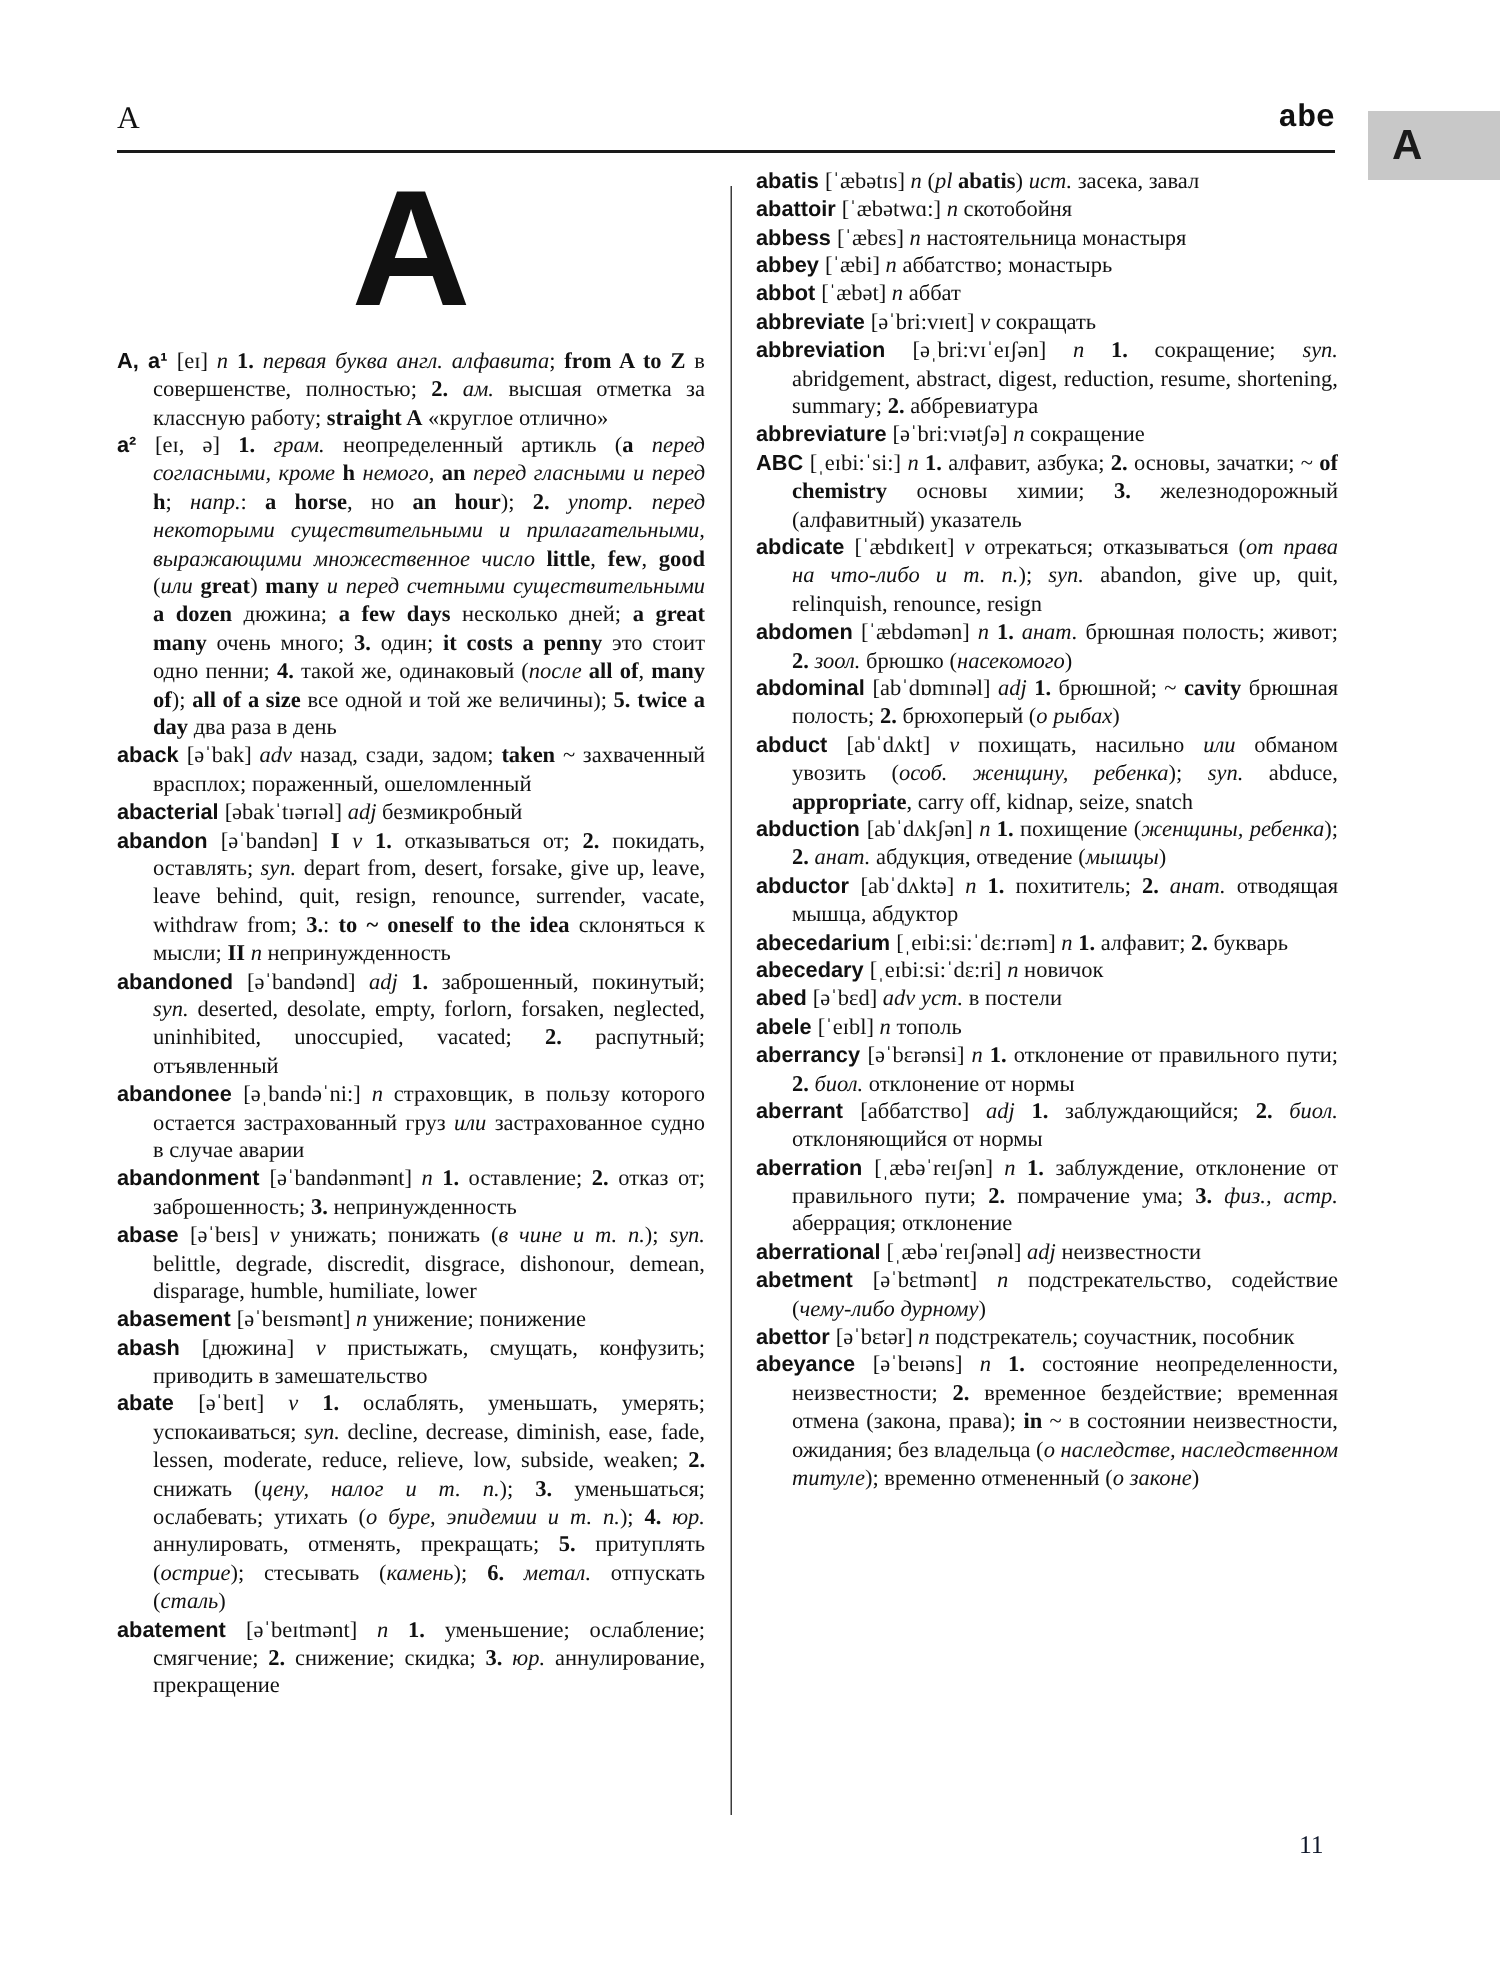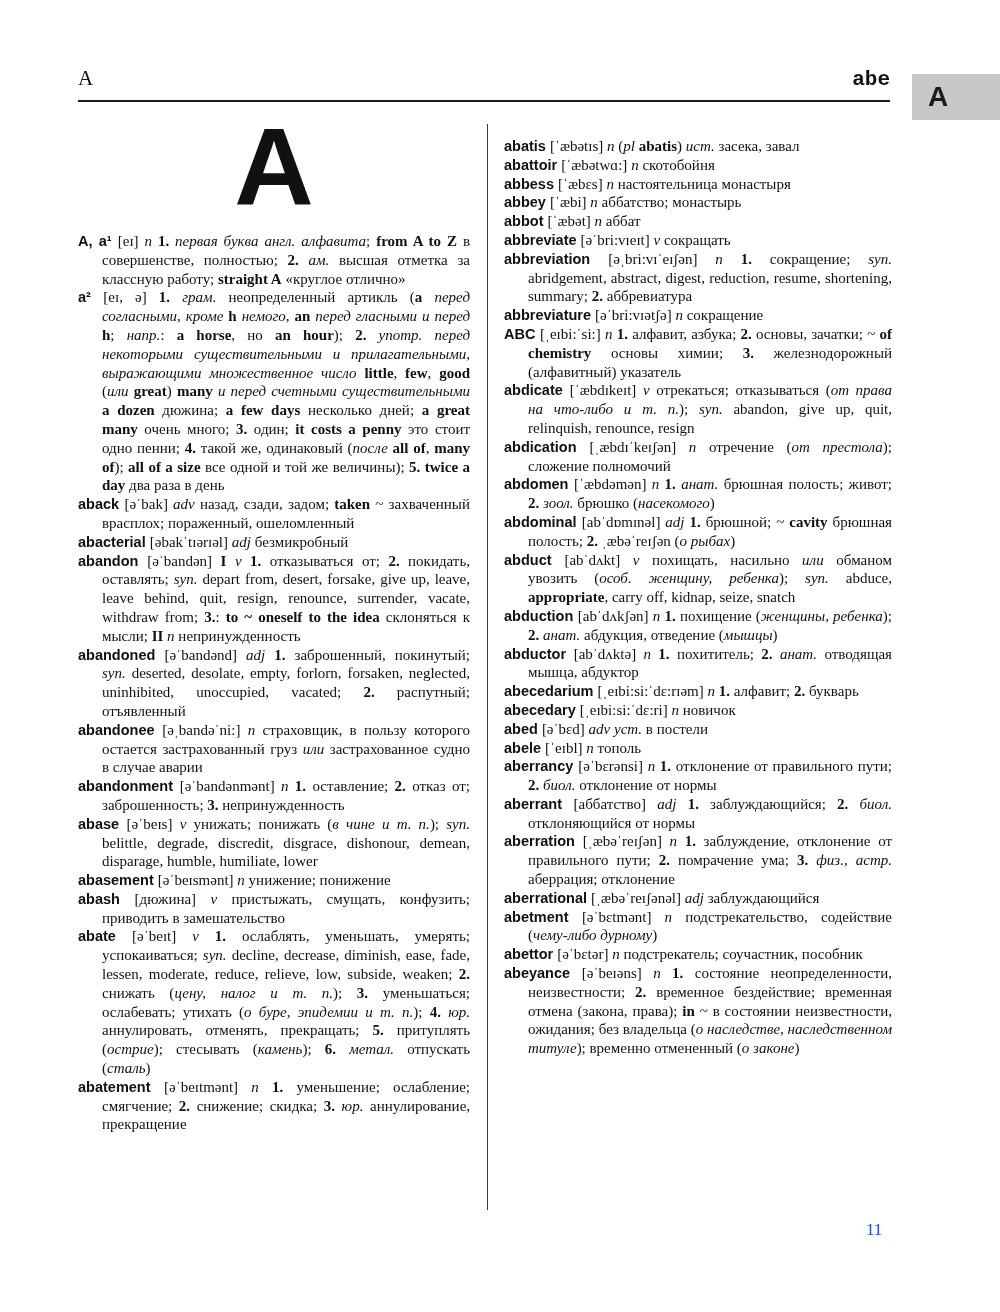--- a/index.html
+++ b/index.html
@@ -29,35 +29,35 @@
     font-family: "Liberation Sans", sans-serif;
     font-weight: 700; font-size: 28px; line-height: 46px;
     padding-left: 16px; color: #1b1b1b;
   }
   .col {
     position: absolute;
     text-align: justify;
     font-size: 15px; line-height: 18.8px;
   }
   .col-left  { left: 78px;  top: 116px; width: 392px; height: 1134px; overflow: hidden; }
-  .col-right { left: 504px; top: 137px; width: 388px; height: 1092px; overflow: hidden; }
+  .col-right { left: 504px; top: 112px; width: 388px; height: 1092px; overflow: hidden; }
   .divider {
     position: absolute; left: 487px; top: 124px; width: 1px; height: 1086px;
     background: #3c3c3c;
   }
   .big-letter {
     font-family: "Liberation Sans", sans-serif;
     font-weight: 700; font-size: 110px; line-height: 100px;
     text-align: center; height: 106px; margin-bottom: 10px;
   }
   .entry { padding-left: 24px; text-indent: -24px; }
   .entry .h { font-family: "Liberation Sans", sans-serif; font-weight: 700; font-size: 14.5px; }
   .entry .b { font-weight: 700; }
   .entry .i { font-style: italic; }
-  .page-number { position: absolute; left: 866px; top: 1220px; font-size: 17px; color: #1d4ed8; }
+  .page-number { position: absolute; left: 866px; top: 1220px; font-size: 17px; color: #0f172a; }
 </style>
 </head>
 <body style="color: rgb(17, 17, 17);">
 
 <div>
 
   <div class="header-row">
     <span class="hdr-left">A</span>
     <span class="hdr-right">abe</span>
   </div>
@@ -93,34 +93,33 @@
         <div class="entry"><span class="h">abatis </span><span>[ˈæbətɪs] </span><span class="i">n </span><span>(</span><span class="i">pl </span><span class="b">abatis</span><span>) </span><span class="i">ист. </span><span>засека, завал</span></div>
         <div class="entry"><span class="h">abattoir </span><span>[ˈæbətwɑ:] </span><span class="i">n </span><span>скотобойня</span></div>
         <div class="entry"><span class="h">abbess </span><span>[ˈæbɛs] </span><span class="i">n </span><span>настоятельница монастыря</span></div>
         <div class="entry"><span class="h">abbey </span><span>[ˈæbi] </span><span class="i">n </span><span>аббатство; монастырь</span></div>
         <div class="entry"><span class="h">abbot </span><span>[ˈæbət] </span><span class="i">n </span><span>аббат</span></div>
         <div class="entry"><span class="h">abbreviate </span><span>[əˈbri:vɪeɪt] </span><span class="i">v </span><span>сокращать</span></div>
         <div class="entry"><span class="h">abbreviation </span><span>[əˌbri:vɪˈeɪʃən] </span><span class="i">n </span><span class="b">1. </span><span>сокращение; </span><span class="i">syn. </span><span>abridgement, abstract, digest, reduction, resume, shortening, summary; </span><span class="b">2. </span><span>аббревиатура</span></div>
         <div class="entry"><span class="h">abbreviature </span><span>[əˈbri:vɪətʃə] </span><span class="i">n </span><span>сокращение</span></div>
         <div class="entry"><span class="h">ABC </span><span>[ˌeɪbi:ˈsi:] </span><span class="i">n </span><span class="b">1. </span><span>алфавит, азбука; </span><span class="b">2. </span><span>основы, зачатки; ~ </span><span class="b">of chemistry </span><span>основы химии; </span><span class="b">3. </span><span>железнодорожный (алфавитный) указатель</span></div>
         <div class="entry"><span class="h">abdicate </span><span>[ˈæbdɪkeɪt] </span><span class="i">v </span><span>отрекаться; отказываться (</span><span class="i">от права на что-либо и т. п.</span><span>); </span><span class="i">syn. </span><span>abandon, give up, quit, relinquish, renounce, resign</span></div>
-        <div class="entry"><span class="h">abdication </span><span>[ˌæbdɪˈkeɪʃən] </span><span class="i">n </span><span>отречение (</span><span class="i">от престола</span><span>); сложение полномочий</span></div>
         <div class="entry"><span class="h">abdomen </span><span>[ˈæbdəmən] </span><span class="i">n </span><span class="b">1. </span><span class="i">анат. </span><span>брюшная полость; живот; </span><span class="b">2. </span><span class="i">зоол. </span><span>брюшко (</span><span class="i">насекомого</span><span>)</span></div>
-        <div class="entry"><span class="h">abdominal </span><span>[abˈdɒmɪnəl] </span><span class="i">adj </span><span class="b">1. </span><span>брюшной; ~ </span><span class="b">cavity </span><span>брюшная полость; </span><span class="b">2. </span><span>ˌæbəˈreɪʃən (</span><span class="i">о рыбах</span><span>)</span></div>
+        <div class="entry"><span class="h">abdominal </span><span>[abˈdɒmɪnəl] </span><span class="i">adj </span><span class="b">1. </span><span>брюшной; ~ </span><span class="b">cavity </span><span>брюшная полость; </span><span class="b">2. </span><span>брюхоперый (</span><span class="i">о рыбах</span><span>)</span></div>
         <div class="entry"><span class="h">abduct </span><span>[abˈdʌkt] </span><span class="i">v </span><span>похищать, насильно </span><span class="i">или</span><span> обманом увозить (</span><span class="i">особ. женщину, ребенка</span><span>); </span><span class="i">syn. </span><span>abduce, </span><span class="b">appropriate</span><span>, carry off, kidnap, seize, snatch</span></div>
         <div class="entry"><span class="h">abduction </span><span>[abˈdʌkʃən] </span><span class="i">n </span><span class="b">1. </span><span>похищение (</span><span class="i">женщины, ребенка</span><span>); </span><span class="b">2. </span><span class="i">анат. </span><span>абдукция, отведение (</span><span class="i">мышцы</span><span>)</span></div>
         <div class="entry"><span class="h">abductor </span><span>[abˈdʌktə] </span><span class="i">n </span><span class="b">1. </span><span>похититель; </span><span class="b">2. </span><span class="i">анат. </span><span>отводящая мышца, абдуктор</span></div>
         <div class="entry"><span class="h">abecedarium </span><span>[ˌeɪbi:si:ˈdɛ:rɪəm] </span><span class="i">n </span><span class="b">1. </span><span>алфавит; </span><span class="b">2. </span><span>букварь</span></div>
         <div class="entry"><span class="h">abecedary </span><span>[ˌeɪbi:si:ˈdɛ:ri] </span><span class="i">n </span><span>новичок</span></div>
         <div class="entry"><span class="h">abed </span><span>[əˈbɛd] </span><span class="i">adv уст. </span><span>в постели</span></div>
         <div class="entry"><span class="h">abele </span><span>[ˈeɪbl] </span><span class="i">n </span><span>тополь</span></div>
         <div class="entry"><span class="h">aberrancy </span><span>[əˈbɛrənsi] </span><span class="i">n </span><span class="b">1. </span><span>отклонение от правильного пути; </span><span class="b">2. </span><span class="i">биол. </span><span>отклонение от нормы</span></div>
         <div class="entry"><span class="h">aberrant </span><span>[аббатство] </span><span class="i">adj </span><span class="b">1. </span><span>заблуждающийся; </span><span class="b">2. </span><span class="i">биол. </span><span>отклоняющийся от нормы</span></div>
         <div class="entry"><span class="h">aberration </span><span>[ˌæbəˈreɪʃən] </span><span class="i">n </span><span class="b">1. </span><span>заблуждение, отклонение от правильного пути; </span><span class="b">2. </span><span>помрачение ума; </span><span class="b">3. </span><span class="i">физ., астр. </span><span>аберрация; отклонение</span></div>
-        <div class="entry"><span class="h">aberrational </span><span>[ˌæbəˈreɪʃənəl] </span><span class="i">adj </span><span>заблуждающийся</span></div>
+        <div class="entry"><span class="h">aberrational </span><span>[ˌæbəˈreɪʃənəl] </span><span class="i">adj </span><span>неизвестности</span></div>
         <div class="entry"><span class="h">abetment </span><span>[əˈbɛtmənt] </span><span class="i">n </span><span>подстрекательство, содействие (</span><span class="i">чему-либо дурному</span><span>)</span></div>
         <div class="entry"><span class="h">abettor </span><span>[əˈbɛtər] </span><span class="i">n </span><span>подстрекатель; соучастник, пособник</span></div>
         <div class="entry"><span class="h">abeyance </span><span>[əˈbeɪəns] </span><span class="i">n </span><span class="b">1. </span><span>состояние неопределенности, неизвестности; </span><span class="b">2. </span><span>временное бездействие; временная отмена (закона, права); </span><span class="b">in</span><span> ~ в состоянии неизвестности, ожидания; без владельца (</span><span class="i">о наследстве, наследственном титуле</span><span>); временно отмененный (</span><span class="i">о законе</span><span>)</span></div>
       </div>
   </div>
 
   <div class="page-number">11</div>
 
 </div>
 

